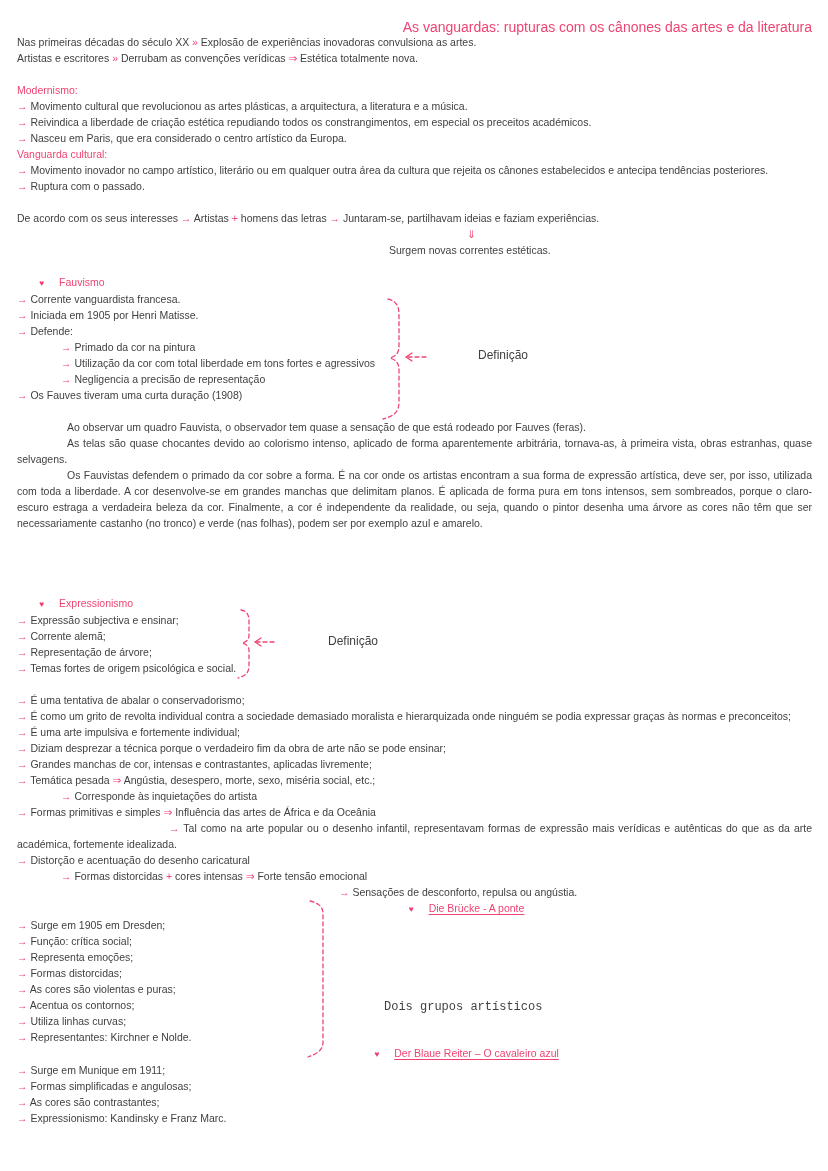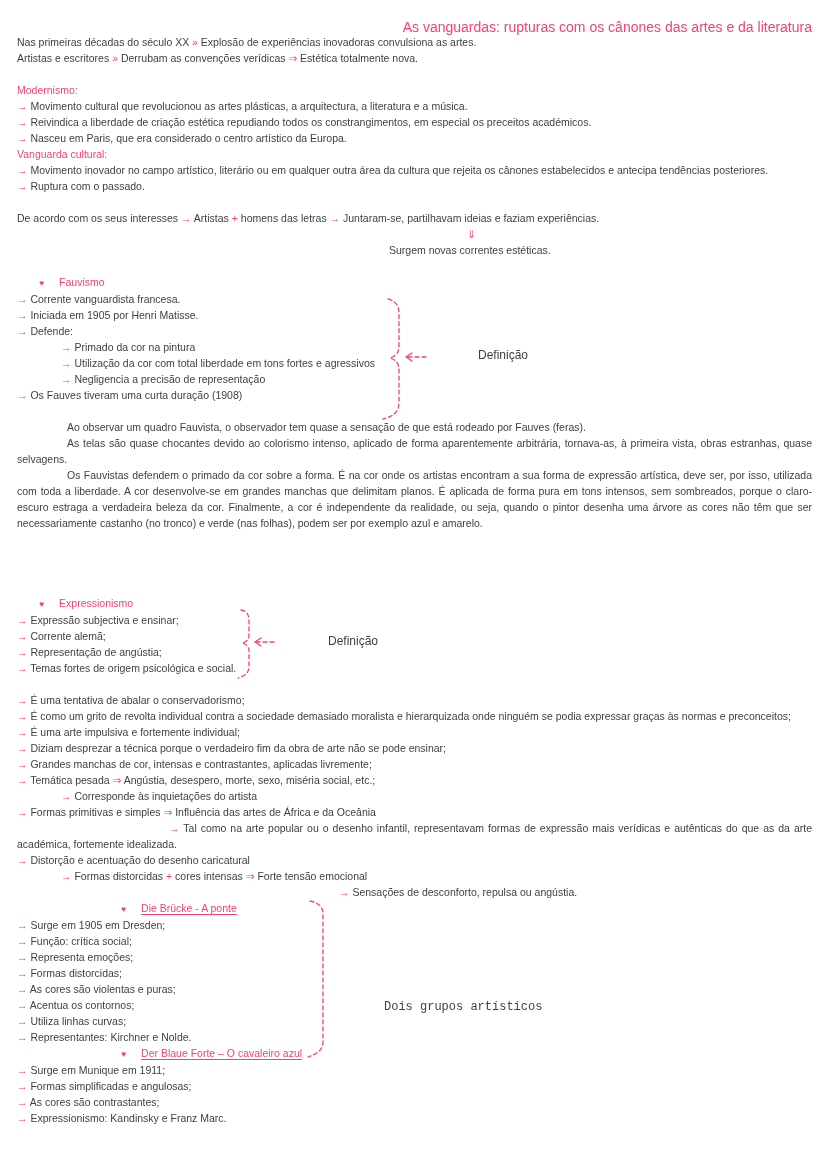--- a/index.html
+++ b/index.html
@@ -22,21 +22,21 @@
     font-size: 10.5px;
   }
   .line { line-height: 16px; min-height: 16px; }
   .p  { color: var(--accent, #ef4472); }
   .pu { color: var(--accent, #ef4472); text-decoration: underline; text-underline-offset: 2px; }
   .ph { color: var(--accent, #ef4472); font-size: 8.5px; margin-right: 15px; }
   .i1 { text-indent: 44px; }
   .i2 { text-indent: 152px; text-align: justify; }
   .i3 { text-indent: 322px; }
   .h1 { margin-left: 22px; }
-  .h2 { margin-left: 104px; }
+  .h2 { margin-left: 104px; text-align: center; }
   .ca { margin-left: 450px; }
   .cs { margin-left: 372px; }
   .para { text-indent: 50px; text-align: justify; }
   .blank { }
   svg.annot { position: absolute; overflow: visible; }
   svg.annot path {
     fill: none;
     stroke: var(--accent, #ef4472);
     stroke-width: 1.3;
     stroke-linecap: round;
@@ -86,21 +86,21 @@
       <div class="line para"><span>Ao observar um quadro Fauvista, o observador tem quase a sensação de que está rodeado por Fauves (feras).</span></div>
       <div class="line para"><span>As telas são quase chocantes devido ao colorismo intenso, aplicado de forma aparentemente arbitrária, tornava-as, à primeira vista, obras estranhas, quase selvagens.</span></div>
       <div class="line para"><span>Os Fauvistas defendem o primado da cor sobre a forma. É na cor onde os artistas encontram a sua forma de expressão artística, deve ser, por isso, utilizada com toda a liberdade. A cor desenvolve-se em grandes manchas que delimitam planos. É aplicada de forma pura em tons intensos, sem sombreados, porque o claro-escuro estraga a verdadeira beleza da cor. Finalmente, a cor é independente da realidade, ou seja, quando o pintor desenha uma árvore as cores não têm que ser necessariamente castanho (no tronco) e verde (nas folhas), podem ser por exemplo azul e amarelo.</span></div>
       <div class="line blank"></div>
       <div class="line blank"></div>
       <div class="line blank"></div>
       <div class="line blank"></div>
       <div class="line h1"><span class="ph">♥</span><span class="p">Expressionismo</span></div>
       <div class="line"><span class="p">→ </span><span>Expressão subjectiva e ensinar;</span></div>
       <div class="line"><span class="p">→ </span><span>Corrente alemã;</span></div>
-      <div class="line"><span class="p">→ </span><span>Representação de angústia;</span></div>
+      <div class="line"><span class="p">→ </span><span>Representação de árvore;</span></div>
       <div class="line"><span class="p">→ </span><span>Temas fortes de origem psicológica e social.</span></div>
       <div class="line blank"></div>
       <div class="line"><span class="p">→ </span><span>É uma tentativa de abalar o conservadorismo;</span></div>
       <div class="line"><span class="p">→ </span><span>É como um grito de revolta individual contra a sociedade demasiado moralista e hierarquizada onde ninguém se podia expressar graças às normas e preconceitos;</span></div>
       <div class="line"><span class="p">→ </span><span>É uma arte impulsiva e fortemente individual;</span></div>
       <div class="line"><span class="p">→ </span><span>Diziam desprezar a técnica porque o verdadeiro fim da obra de arte não se pode ensinar;</span></div>
       <div class="line"><span class="p">→ </span><span>Grandes manchas de cor, intensas e contrastantes, aplicadas livremente;</span></div>
       <div class="line"><span class="p">→ </span><span>Temática pesada </span><span class="p">⇒ </span><span>Angústia, desespero, morte, sexo, miséria social, etc.;</span></div>
       <div class="line i1"><span class="p">→ </span><span>Corresponde às inquietações do artista</span></div>
       <div class="line"><span class="p">→ </span><span>Formas primitivas e simples </span><span class="p">⇒ </span><span>Influência das artes de África e da Oceânia</span></div>
@@ -110,21 +110,21 @@
       <div class="line i3"><span class="p">→ </span><span>Sensações de desconforto, repulsa ou angústia.</span></div>
       <div class="line h2"><span class="ph">♥</span><span class="pu">Die Brücke - A ponte</span></div>
       <div class="line"><span class="p">→ </span><span>Surge em 1905 em Dresden;</span></div>
       <div class="line"><span class="p">→ </span><span>Função: crítica social;</span></div>
       <div class="line"><span class="p">→ </span><span>Representa emoções;</span></div>
       <div class="line"><span class="p">→ </span><span>Formas distorcidas;</span></div>
       <div class="line"><span class="p">→ </span><span>As cores são violentas e puras;</span></div>
       <div class="line"><span class="p">→ </span><span>Acentua os contornos;</span></div>
       <div class="line"><span class="p">→ </span><span>Utiliza linhas curvas;</span></div>
       <div class="line"><span class="p">→ </span><span>Representantes: Kirchner e Nolde.</span></div>
-      <div class="line h2"><span class="ph">♥</span><span class="pu">Der Blaue Forte – O cavaleiro azul</span></div>
+      <div class="line h2"><span class="ph">♥</span><span class="pu">Der Blaue Reiter – O cavaleiro azul</span></div>
       <div class="line"><span class="p">→ </span><span>Surge em Munique em 1911;</span></div>
       <div class="line"><span class="p">→ </span><span>Formas simplificadas e angulosas;</span></div>
       <div class="line"><span class="p">→ </span><span>As cores são contrastantes;</span></div>
       <div class="line"><span class="p">→ </span><span>Expressionismo: Kandinsky e Franz Marc.</span></div>
     </div>
 
   <svg class="annot" style="left:380px; top:296px;" width="50" height="126" viewBox="0 0 50 126">
     <path d="M8,3 C16,5 19,10 19,18 L19,50 C19,57 16,60 10,62 C16,64 19,67 19,74 L19,106 C19,116 14,120 3,123"></path>
     <path d="M46,61 L27,61"></path>
     <path class="head" d="M32,57 L26,61 L32,65"></path>

